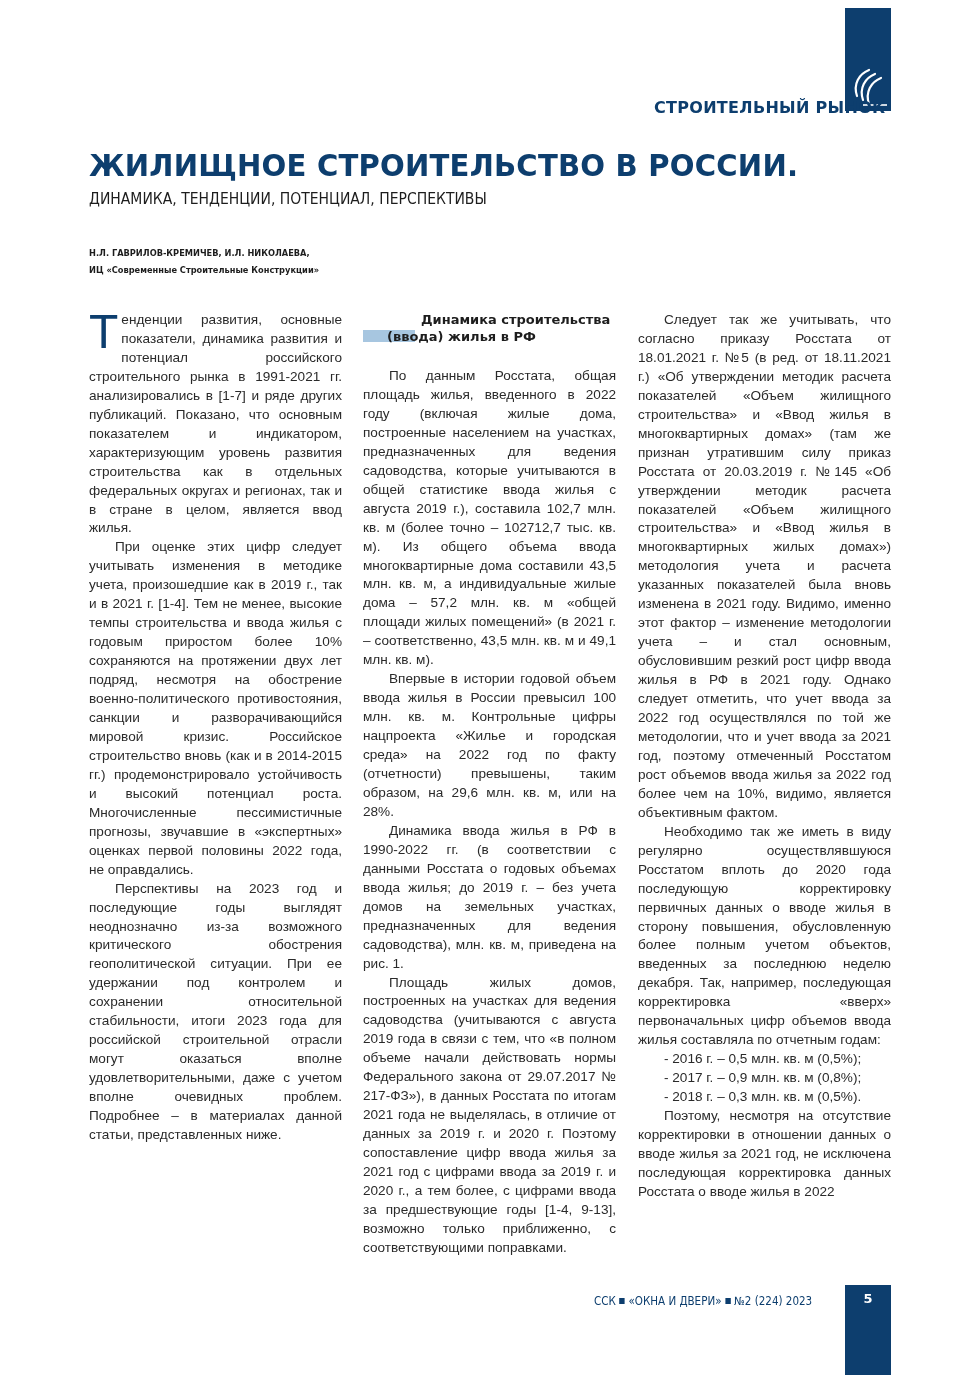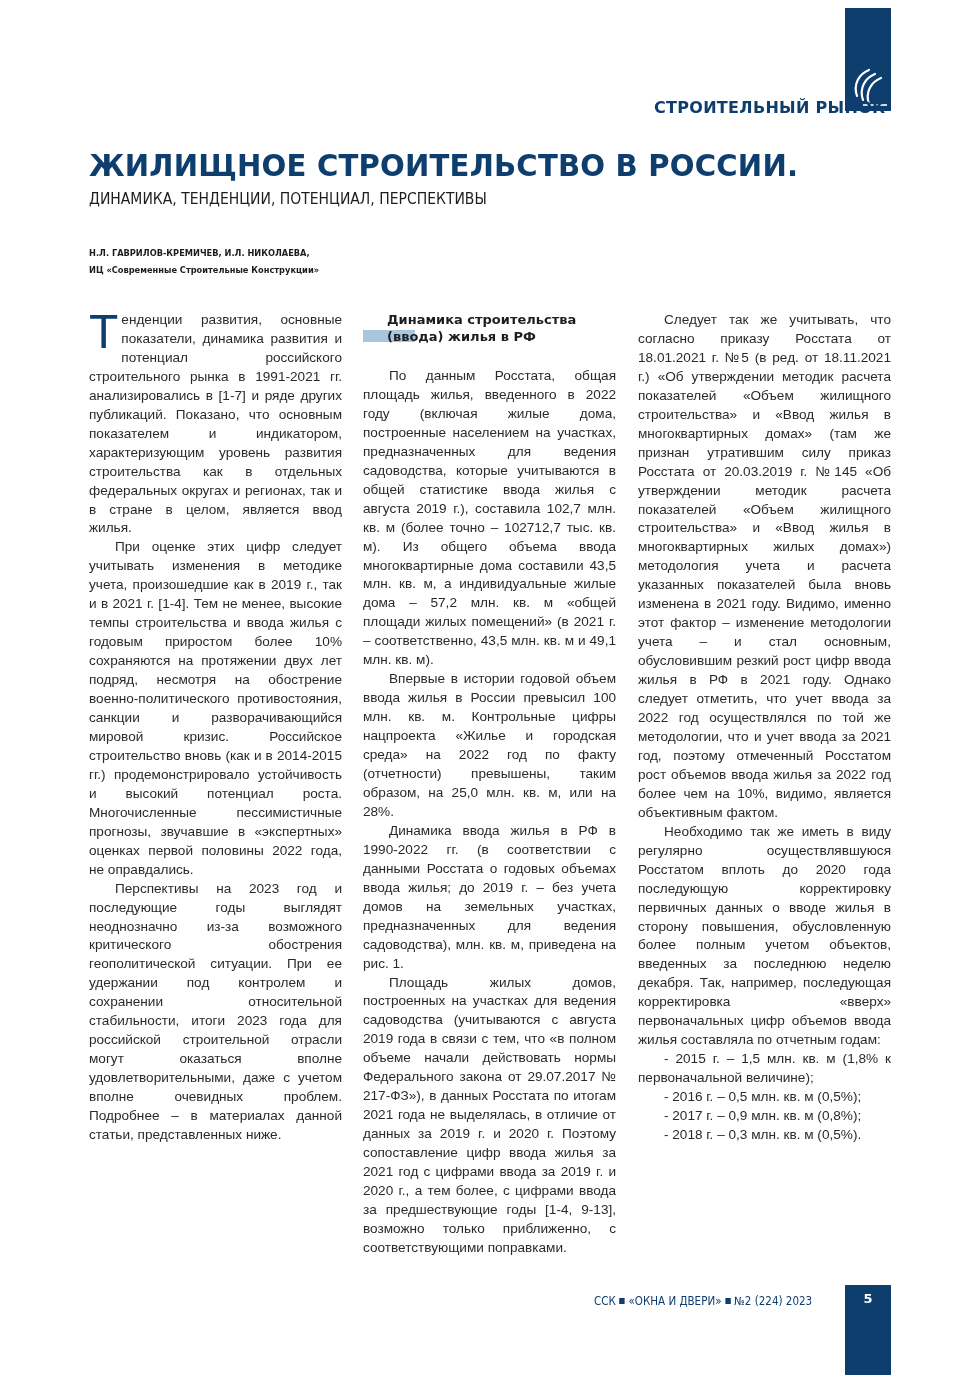--- a/index.html
+++ b/index.html
@@ -12,21 +12,21 @@
   .authors { position: absolute; left: 89px; top: 244px; font-family: "DejaVu Sans", sans-serif; font-weight: bold; font-size: 9.4px; line-height: 17px; color: #1d1d1d; transform: scaleX(0.88); transform-origin: left; white-space: nowrap; }
   .col { position: absolute; top: 311px; width: 253px; font-size: 13.6px; line-height: 18.95px; text-align: justify; color: #2a2a2a; }
   .col p { margin: 0; text-indent: 26px; }
   #col1 { left: 89px; }
   #col2 { left: 363px; }
   #col3 { left: 638px; }
   #col1 p.first { text-indent: 0; }
   .dropcap { float: left; font-size: 48px; line-height: 40px; color: #0d3e6e; margin: 1px 3px 0 0; font-family: "Liberation Sans", sans-serif; }
   .subhead { position: relative; margin: 0 0 22px 0; padding-left: 24px; font-family: "DejaVu Sans", sans-serif; font-weight: bold; font-size: 13px; line-height: 17px; color: #1d1d1d; text-align: left; }
   .subhead-mark { position: absolute; left: 0; top: 19px; width: 52px; height: 12px; background: #a7c6e0; z-index: 0; }
-  .subhead-text { position: relative; z-index: 1; }
+  .subhead-text { position: relative; z-index: 1; margin-left: 34px; }
   .footer { position: absolute; left: 594px; top: 1294px; font-family: "DejaVu Sans", sans-serif; font-size: 11.5px; color: #0d3e6e; white-space: nowrap; transform: scaleX(0.9); transform-origin: left; }
   .footer .sq { display: inline-block; width: 6px; height: 6px; background: #0d3e6e; margin: 0 4px 2px 4px; vertical-align: middle; }
   .page-box { position: absolute; left: 845px; top: 1285px; width: 46px; height: 90px; background: #0d3e6e; }
   .page-num { position: absolute; left: 0; top: 6px; width: 46px; text-align: center; color: #ffffff; font-family: "DejaVu Sans", sans-serif; font-weight: bold; font-size: 13px; }
 </style>
 </head>
 <body>
 
 <div class="top-bar">
   <svg class="logo" viewBox="0 0 40 42">
@@ -54,32 +54,32 @@
   <p>При оценке этих цифр следует учитывать изменения в методике учета, произошедшие как в 2019 г., так и в 2021 г. [1-4]. Тем не менее, высокие темпы строительства и ввода жилья с годовым приростом более 10% сохраняются на протяжении двух лет подряд, несмотря на обострение военно-политического противостояния, санкции и разворачивающийся мировой кризис. Российское строительство вновь (как и в 2014-2015 гг.) продемонстрировало устойчивость и высокий потенциал роста. Многочисленные пессимистичные прогнозы, звучавшие в «экспертных» оценках первой половины 2022 года, не оправдались.</p>
   <p>Перспективы на 2023 год и последующие годы выглядят неоднозначно из-за возможного критического обострения геополитической ситуации. При ее удержании под контролем и сохранении относительной стабильности, итоги 2023 года для российской строительной отрасли могут оказаться вполне удовлетворительными, даже с учетом вполне очевидных проблем. Подробнее – в материалах данной статьи, представленных ниже.</p>
 </div>
 
 <div class="col" id="col2">
   <div class="subhead">
     <span class="subhead-mark"></span>
     <span class="subhead-text">Динамика строительства (ввода) жилья в РФ</span>
   </div>
   <p>По данным Росстата, общая площадь жилья, введенного в 2022 году (включая жилые дома, построенные населением на участках, предназначенных для ведения садоводства, которые учитываются в общей статистике ввода жилья с августа 2019 г.), составила 102,7 млн. кв. м (более точно – 102712,7 тыс. кв. м). Из общего объема ввода многоквартирные дома составили 43,5 млн. кв. м, а индивидуальные жилые дома – 57,2 млн. кв. м «общей площади жилых помещений» (в 2021 г. – соответственно, 43,5 млн. кв. м и 49,1 млн. кв. м).</p>
-  <p>Впервые в истории годовой объем ввода жилья в России превысил 100 млн. кв. м. Контрольные цифры нацпроекта «Жилье и городская среда» на 2022 год по факту (отчетности) превышены, таким образом, на 25,0 млн. кв. м, или на 28%.</p>
+  <p>Впервые в истории годовой объем ввода жилья в России превысил 100 млн. кв. м. Контрольные цифры нацпроекта «Жилье и городская среда» на 2022 год по факту (отчетности) превышены, таким образом, на 29,6 млн. кв. м, или на 28%.</p>
   <p>Динамика ввода жилья в РФ в 1990-2022 гг. (в соответствии с данными Росстата о годовых объемах ввода жилья; до 2019 г. – без учета домов на земельных участках, предназначенных для ведения садоводства), млн. кв. м, приведена на рис. 1.</p>
   <p>Площадь жилых домов, построенных на участках для ведения садоводства (учитываются с августа 2019 года в связи с тем, что «в полном объеме начали действовать нормы Федерального закона от 29.07.2017 № 217-ФЗ»), в данных Росстата по итогам 2021 года не выделялась, в отличие от данных за 2019 г. и 2020 г. Поэтому сопоставление цифр ввода жилья за 2021 год с цифрами ввода за 2019 г. и 2020 г., а тем более, с цифрами ввода за предшествующие годы [1-4, 9-13], возможно только приближенно, с соответствующими поправками.</p>
 </div>
 
 <div class="col col3" id="col3">
   <p>Следует так же учитывать, что согласно приказу Росстата от 18.01.2021 г. №5 (в ред. от 18.11.2021 г.) «Об утверждении методик расчета показателей «Объем жилищного строительства» и «Ввод жилья в многоквартирных домах» (там же признан утратившим силу приказ Росстата от 20.03.2019 г. №145 «Об утверждении методик расчета показателей «Объем жилищного строительства» и «Ввод жилья в многоквартирных жилых домах») методология учета и расчета указанных показателей была вновь изменена в 2021 году. Видимо, именно этот фактор – изменение методологии учета – и стал основным, обусловившим резкий рост цифр ввода жилья в РФ в 2021 году. Однако следует отметить, что учет ввода за 2022 год осуществлялся по той же методологии, что и учет ввода за 2021 год, поэтому отмеченный Росстатом рост объемов ввода жилья за 2022 год более чем на 10%, видимо, является объективным фактом.</p>
   <p>Необходимо так же иметь в виду регулярно осуществлявшуюся Росстатом вплоть до 2020 года последующую корректировку первичных данных о вводе жилья в сторону повышения, обусловленную более полным учетом объектов, введенных за последнюю неделю декабря. Так, например, последующая корректировка «вверх» первоначальных цифр объемов ввода жилья составляла по отчетным годам:</p>
-  <p>- 2015 г. – 1,5 млн. кв. м (1,8% к первоначальной величине);</p>
   <p>- 2016 г. – 0,5 млн. кв. м (0,5%);</p>
   <p>- 2017 г. – 0,9 млн. кв. м (0,8%);</p>
   <p>- 2018 г. – 0,3 млн. кв. м (0,5%).</p>
+  <p>Поэтому, несмотря на отсутствие корректировки в отношении данных о вводе жилья за 2021 год, не исключена последующая корректировка данных Росстата о вводе жилья в 2022</p>
 </div>
 
 <div class="footer">
   <span>ССК</span><span class="sq"></span><span>«ОКНА И ДВЕРИ»</span><span class="sq"></span><span>№2 (224) 2023</span>
 </div>
 
 <div class="page-box">
   <div class="page-num">5</div>
 </div>
 

